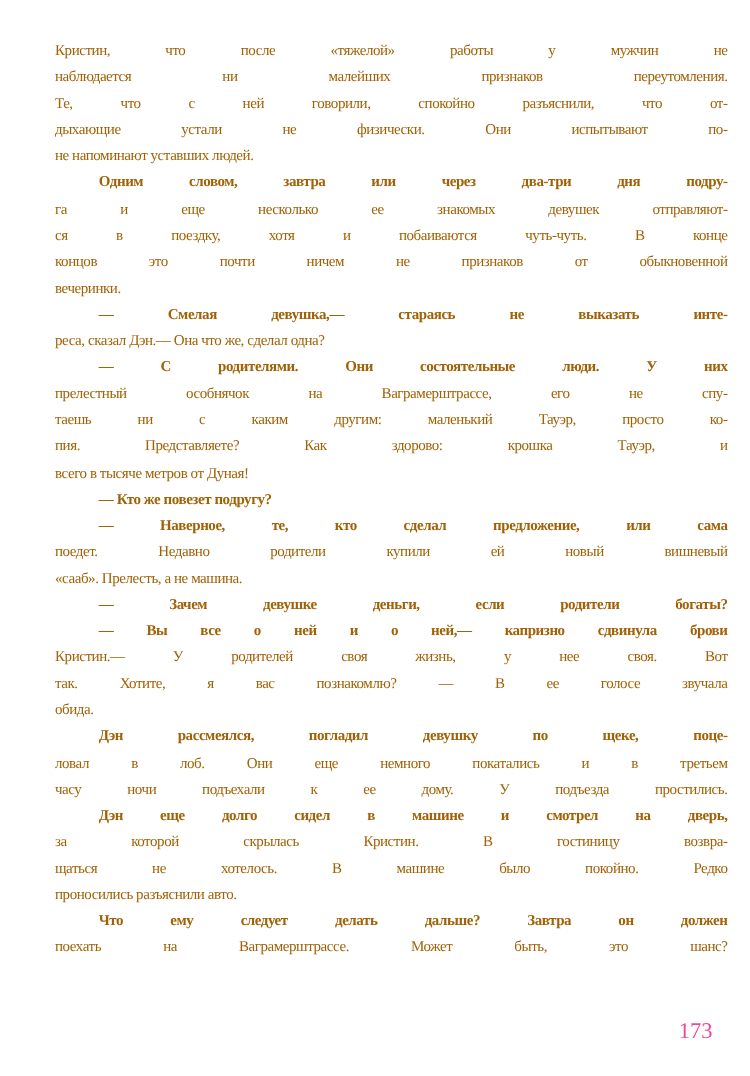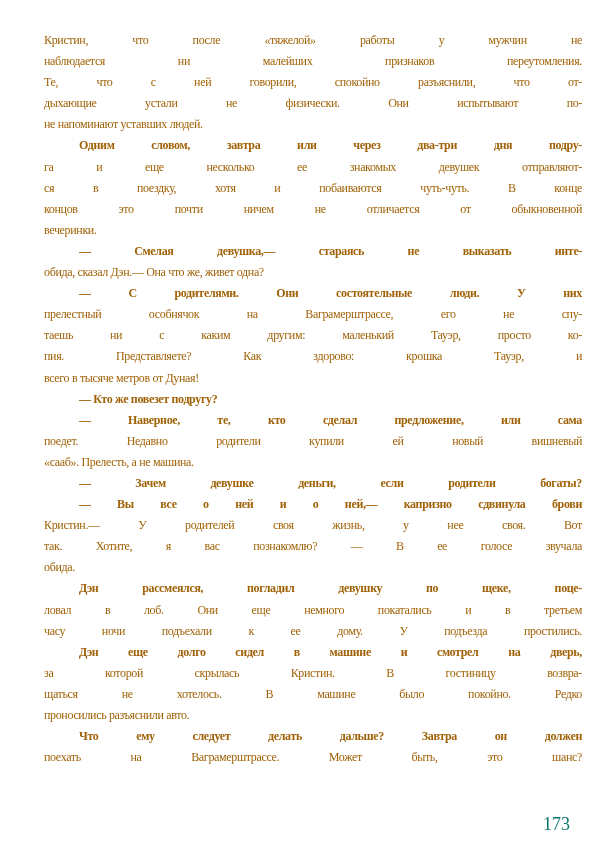--- a/index.html
+++ b/index.html
@@ -12,39 +12,39 @@
   }
   .line {
     display: block; height: 21.1px; white-space: nowrap;
     text-align: justify; text-align-last: justify;
   }
   .line.last { text-align-last: left; }
   .line.indent { padding-left: 35px; font-weight: bold; }
   .page-number {
     position: absolute; left: 540px; top: 814px; width: 30px; text-align: right;
     font-family: "Liberation Serif", "DejaVu Serif", serif;
-    font-size: 18px; color: #0f766e;
+    font-size: 18px; color: #ec4899;
   }
 </style>
 </head>
 <body>
 
 <div class="page" id="page-text">
     <span class="line">Кристин, что после «тяжелой» работы у мужчин не</span>
     <span class="line">наблюдается ни малейших признаков переутомления.</span>
     <span class="line">Те, что с ней говорили, спокойно разъяснили, что от-</span>
     <span class="line">дыхающие устали не физически. Они испытывают по-</span>
     <span class="line last">не напоминают уставших людей.</span>
     <span class="line indent">Одним словом, завтра или через два-три дня подру-</span>
     <span class="line">га и еще несколько ее знакомых девушек отправляют-</span>
     <span class="line">ся в поездку, хотя и побаиваются чуть-чуть. В конце</span>
-    <span class="line">концов это почти ничем не отличается от обыкновенной</span>
+    <span class="line">концов это почти ничем не признаков от обыкновенной</span>
     <span class="line last">вечеринки.</span>
     <span class="line indent">— Смелая девушка,— стараясь не выказать инте-</span>
-    <span class="line last">обида, сказал Дэн.— Она что же, живет одна?</span>
+    <span class="line last">реса, сказал Дэн.— Она что же, сделал одна?</span>
     <span class="line indent">— С родителями. Они состоятельные люди. У них</span>
     <span class="line">прелестный особнячок на Ваграмерштрассе, его не спу-</span>
     <span class="line">таешь ни с каким другим: маленький Тауэр, просто ко-</span>
     <span class="line">пия. Представляете? Как здорово: крошка Тауэр, и</span>
     <span class="line last">всего в тысяче метров от Дуная!</span>
     <span class="line indent last">— Кто же повезет подругу?</span>
     <span class="line indent">— Наверное, те, кто сделал предложение, или сама</span>
     <span class="line">поедет. Недавно родители купили ей новый вишневый</span>
     <span class="line last">«сааб». Прелесть, а не машина.</span>
     <span class="line indent">— Зачем девушке деньги, если родители богаты?</span>

